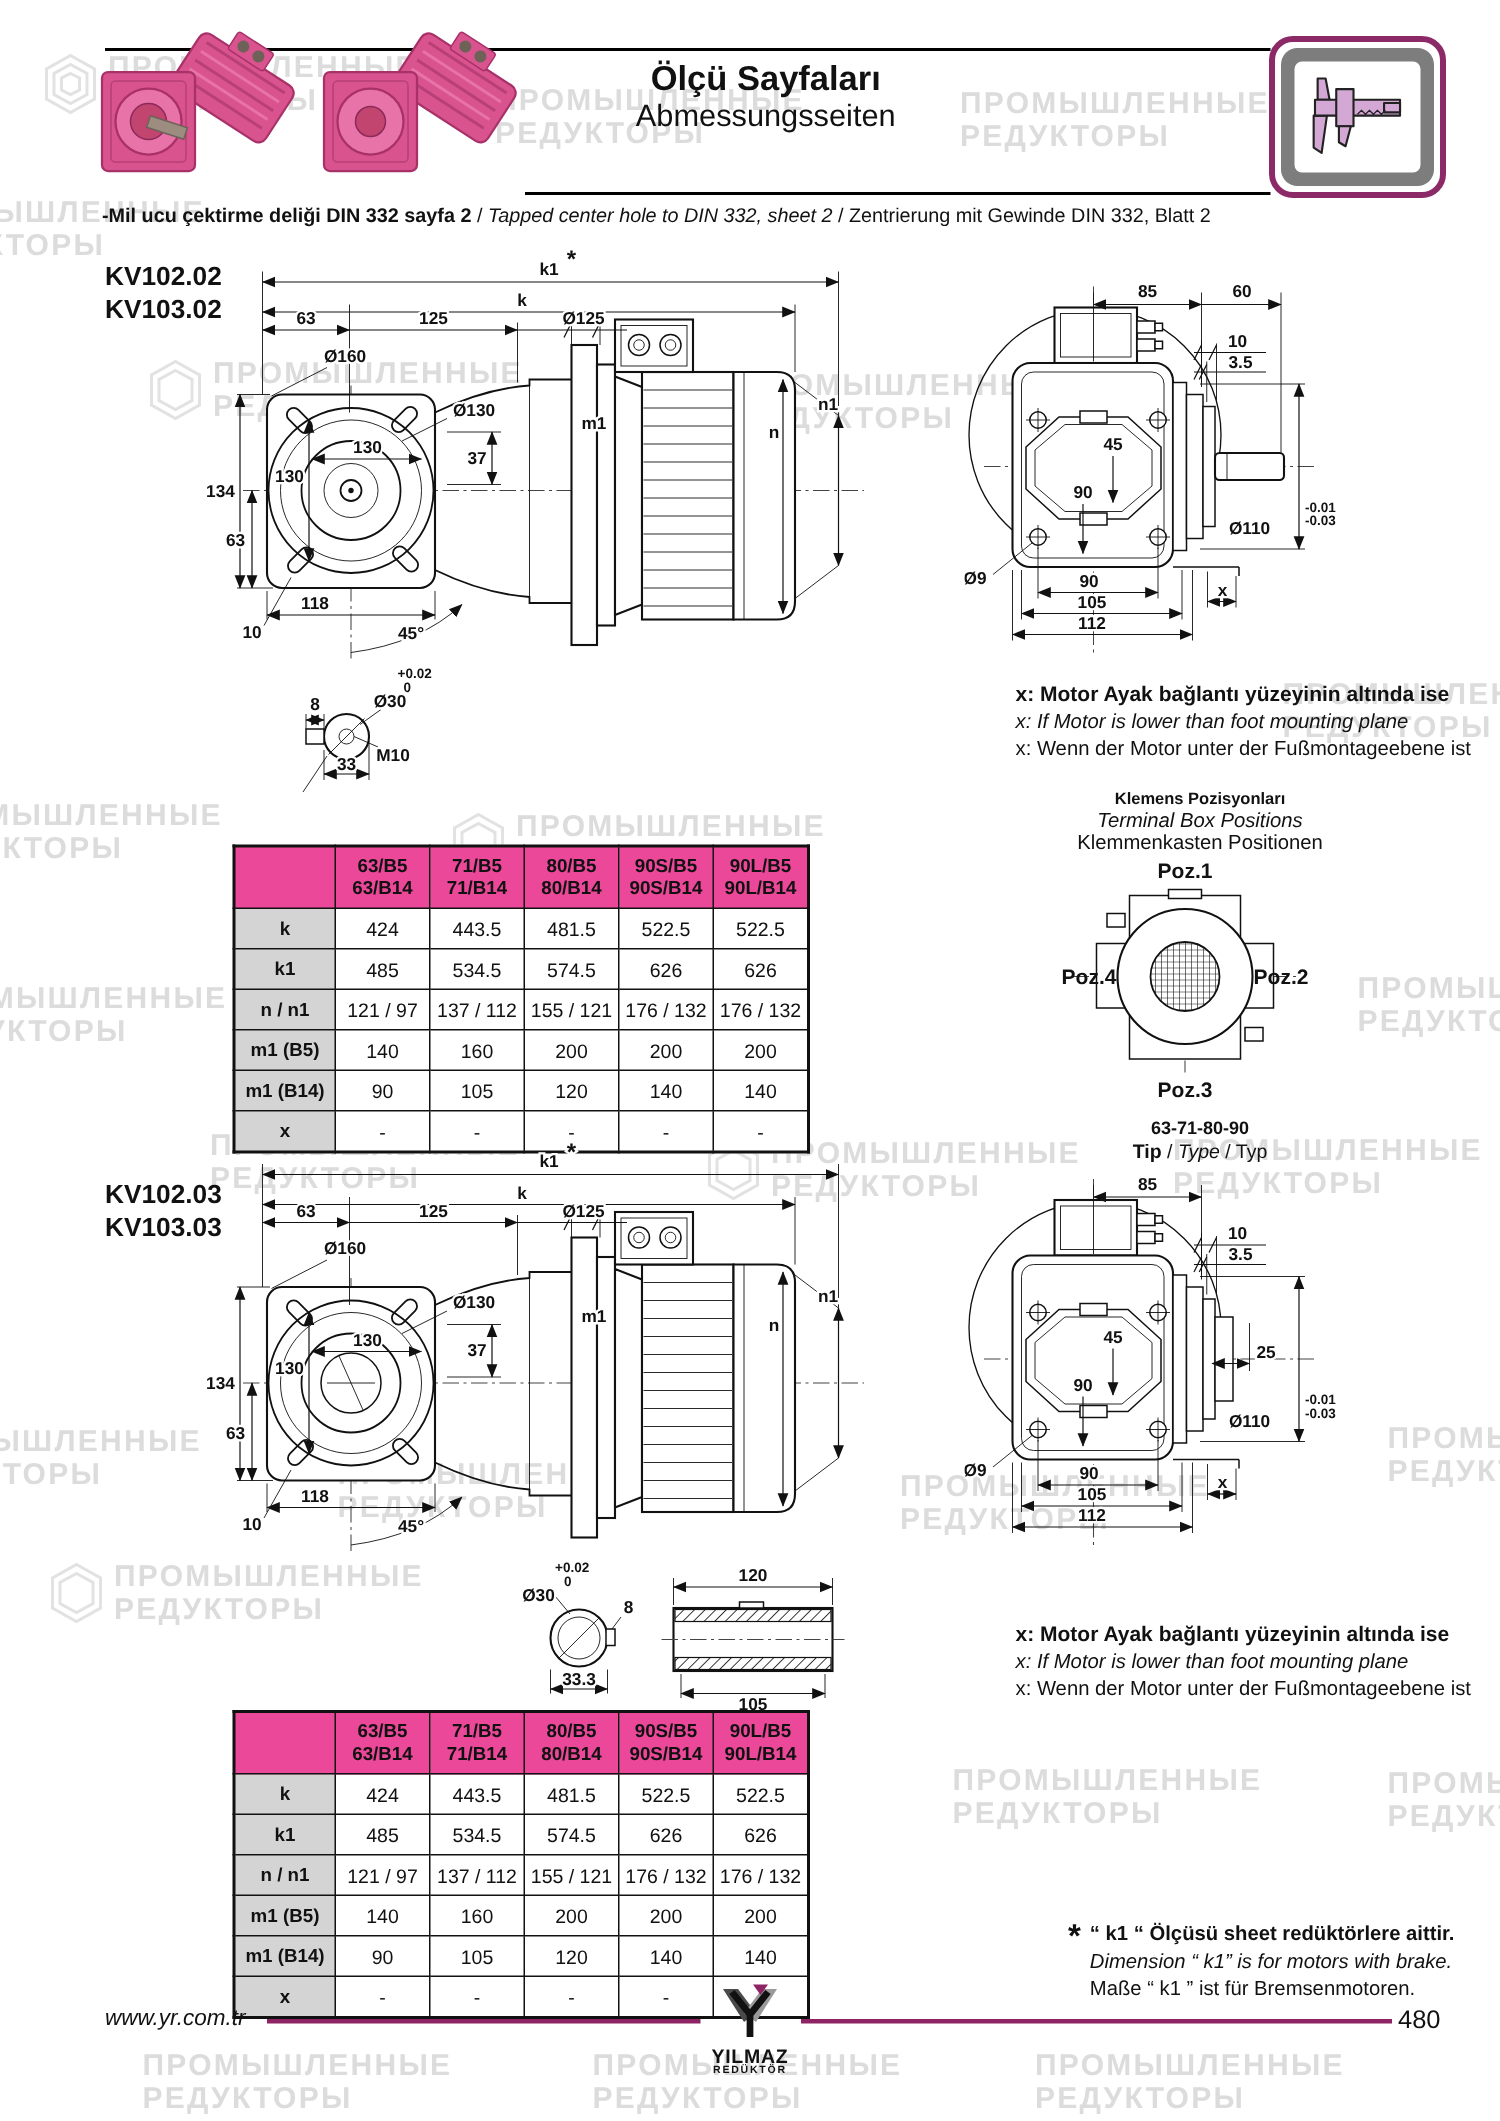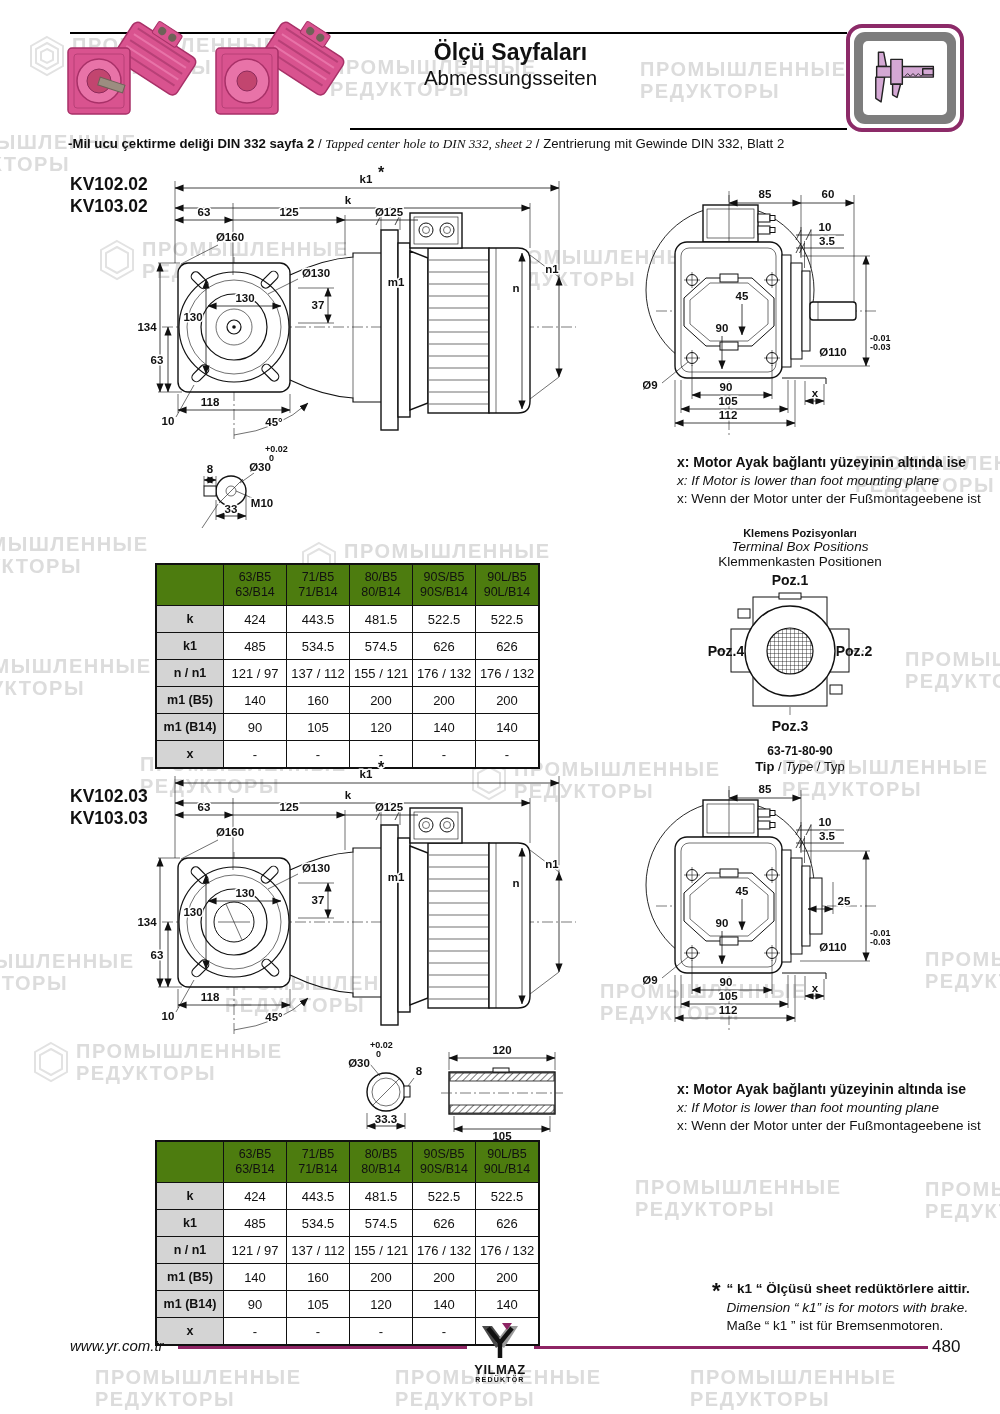--- a/index.html
+++ b/index.html
@@ -11,21 +11,21 @@
       font-size:20px;line-height:1.1;white-space:nowrap;display:flex;align-items:center;gap:6px;}
   .wm .t span{display:block;}
   .wm svg{flex:0 0 auto;}
   
   .hband{border-top:2.5px solid #000;border-bottom:2.5px solid #000;}
   .htitle1{font-size:23px;font-weight:700;}
   .htitle2{font-size:20.5px;font-style:italic;}
   .htitle3{font-size:20.5px;}
   .subtitle{font-size:13.2px;white-space:nowrap;}
   .subtitle .b{font-weight:700;}
-  .subtitle .i{font-style:italic;font-family:Liberation Serif, serif;}
+  .subtitle .i{font-style:italic;}
   .modelcode{font-size:17.5px;font-weight:700;line-height:1.25;}
   
   .cal-outer{border:4px solid #8c2a68;border-radius:16px;background:#fff;padding:4px;}
   .cal-mid{background:#7d7d7d;border-radius:11px;padding:9px;width:84px;height:74px;}
   .cal-inner{background:#fff;border-radius:5px;width:84px;height:74px;
              display:flex;align-items:center;justify-content:center;}
   .note .l1{font-size:14px;font-weight:700;}
   .note .l2{font-size:13.5px;font-style:italic;}
   .note .l3{font-size:13.5px;}
   .note div{line-height:1.35;}
@@ -41,21 +41,21 @@
   
   .k1note{display:flex;gap:6px;}
   .k1note .star{font-size:22px;font-weight:700;line-height:1;}
   .k1note .l1{font-size:13.5px;font-weight:700;}
   .k1note .l2{font-size:13.5px;font-style:italic;}
   .k1note .l3{font-size:13.5px;}
   .k1note div{line-height:1.38;}
   
   table.dimtable{border-collapse:collapse;border:2.5px solid #111;background:#fff;}
   .dimtable th,.dimtable td{border:1.6px solid #111;text-align:center;vertical-align:middle;padding:0 2px;}
-  .dimtable thead th{background:#4d7c0f;font-size:12.5px;font-weight:400;width:58px;height:40px;
+  .dimtable thead th{background:#ec4899;font-size:12.5px;font-weight:700;width:58px;height:40px;
                      white-space:pre-line;line-height:1.2;}
   .dimtable thead th.corner{width:62px;}
   .dimtable tbody th{background:#d4d4d4;font-size:12.5px;font-weight:700;height:26px;}
   .dimtable tbody td{font-size:13px;height:26px;}
   
   .furl{font-size:15px;font-style:italic;}
   .fline{background:#8e2464;height:2.5px;}
   .fpage{font-size:17px;}
   .flogo{width:64px;text-align:center;line-height:1;}
   .flogo .n1{font-size:13px;font-weight:700;letter-spacing:0.5px;}

